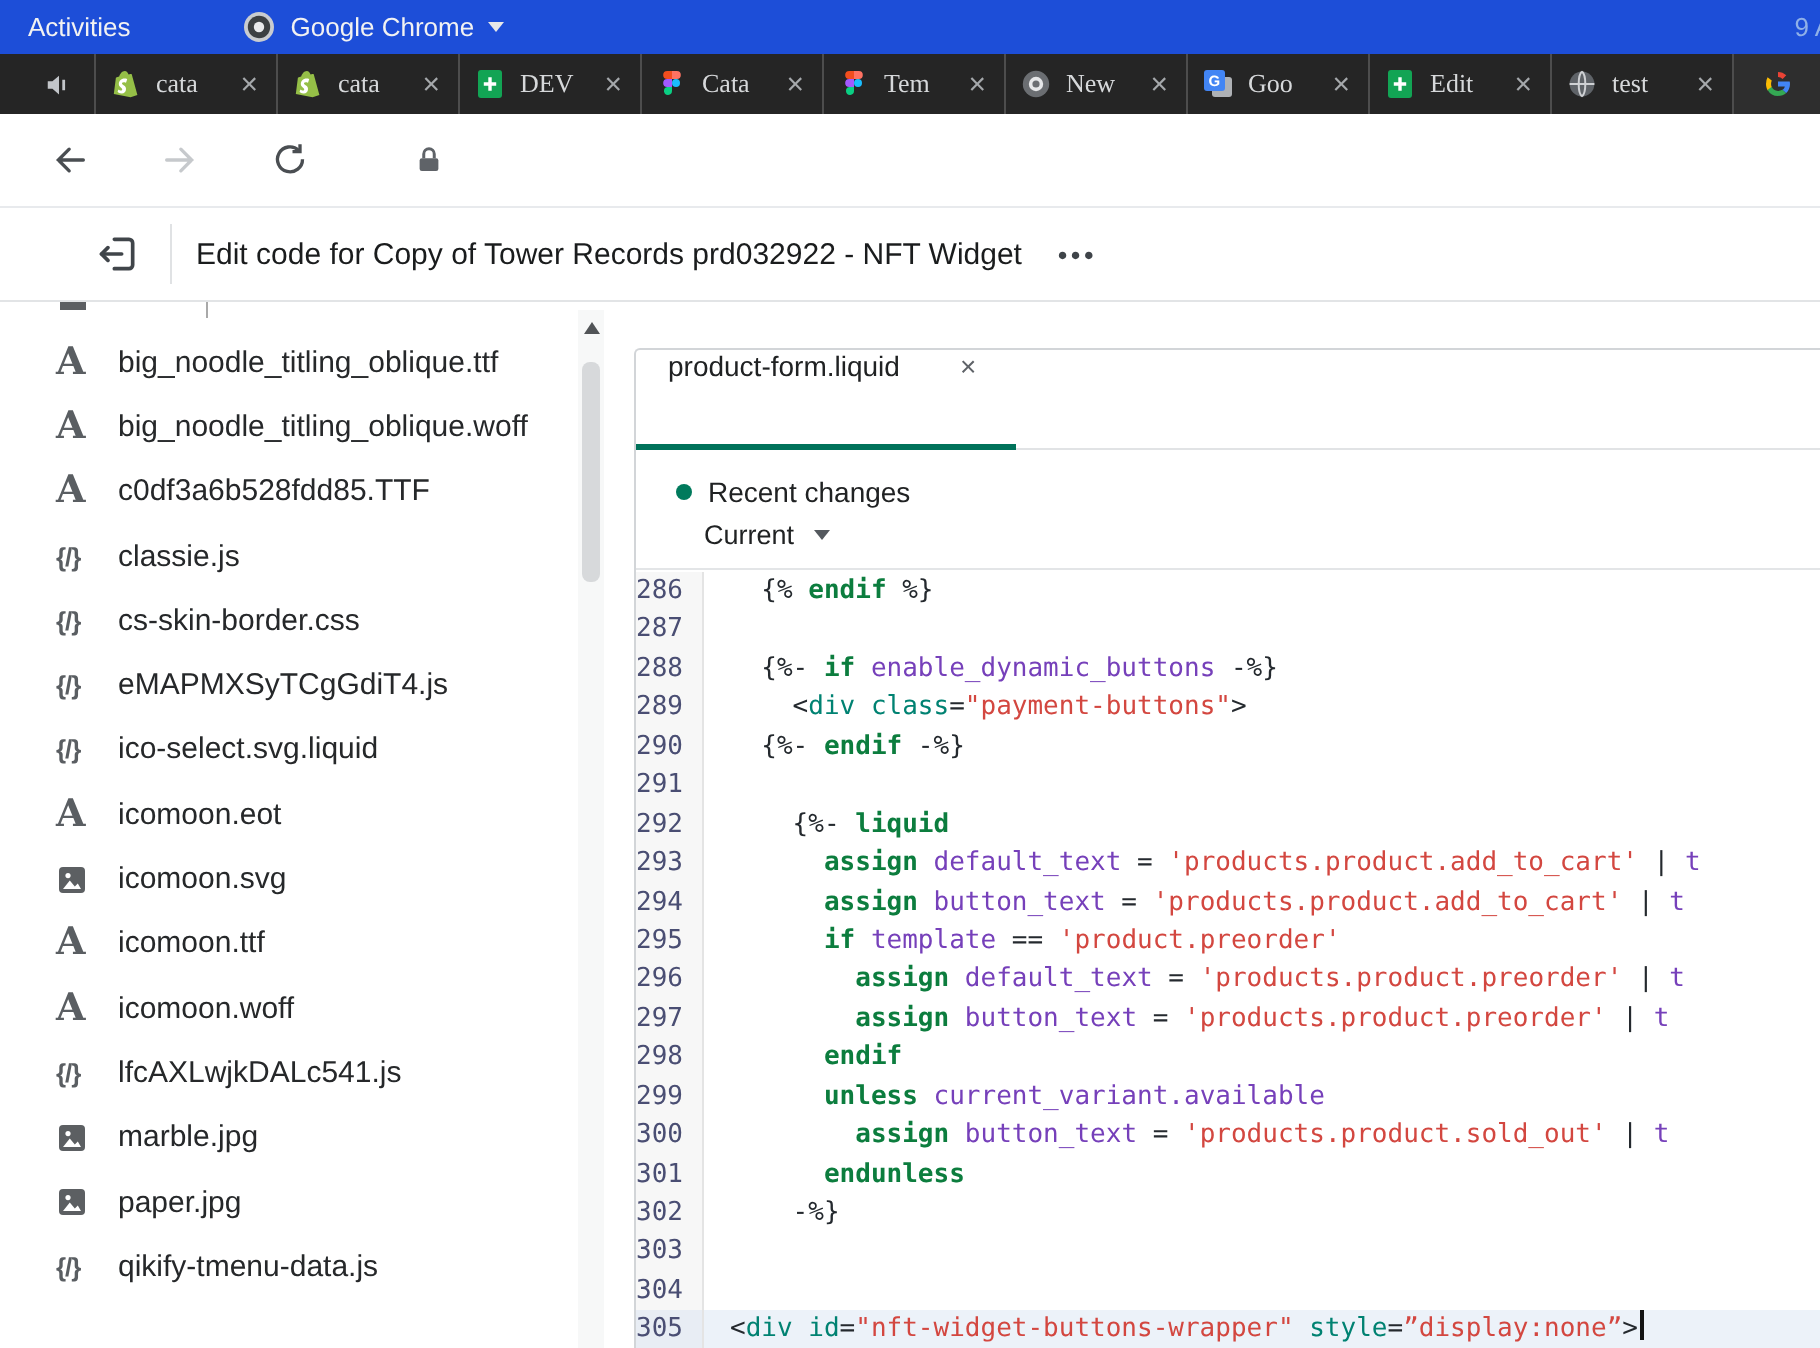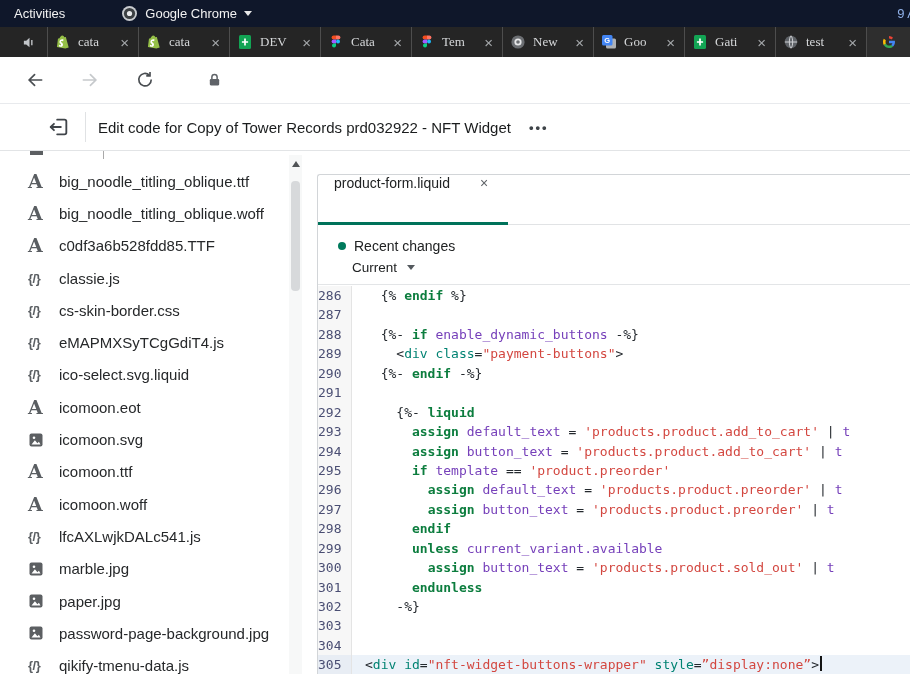--- a/index.html
+++ b/index.html
@@ -1,20 +1,20 @@
 <!DOCTYPE html>
 <html><head>
 <meta charset="utf-8">
 <style>
   html,body{margin:0;padding:0;background:#fff;}
   .screen{position:relative;width:910px;height:674px;overflow:hidden;background:#fff;
           font-family:"Liberation Sans",sans-serif;-webkit-font-smoothing:antialiased;}
 
   
-  .ubar{height:27px;background:#0f172a;color:#f2f2f2;display:flex;align-items:center;font-size:13px;}
+  .ubar{height:27px;background:#1d4ed8;color:#f2f2f2;display:flex;align-items:center;font-size:13px;}
   .ubar .activities{margin-left:14px;}
   .ubar .chrome-menu{margin-left:56px;display:flex;align-items:center;gap:7px;}
   .ubar .caret{width:0;height:0;border-left:4px solid transparent;border-right:4px solid transparent;border-top:5px solid #e8e8e8;}
   .ubar .clock{margin-left:auto;margin-right:-6px;color:#8fb0e8;}
 
   
   .tstrip{height:30px;background:#252525;display:flex;align-items:center;}
   .tstrip .speaker{margin:0 10px 0 22px;display:flex;}
   .btab{flex:0 0 auto;width:91px;height:100%;box-sizing:border-box;display:flex;align-items:center;
         gap:7px;padding:0 7px;border-left:1px solid #4d4d4d;color:#d6d8da;font-size:13px;}
@@ -203,21 +203,21 @@
           <span class="btlabel">Goo</span>
           <span class="btclose">×</span>
         </div>
         <div class="btab">
           <span class="bticon">
             <svg viewBox="0 0 16 16">
               <rect x="2" y="1" width="12" height="14" rx="1.5" fill="#12a454"></rect>
               <path d="M8 4.6v6.8M4.9 8h6.2" stroke="#fff" stroke-width="1.7"></path>
             </svg>
           </span>
-          <span class="btlabel">Gati</span>
+          <span class="btlabel">Edit</span>
           <span class="btclose">×</span>
         </div>
         <div class="btab">
           <span class="bticon">
             <svg viewBox="0 0 16 16">
               <circle cx="8" cy="8" r="6.2" fill="#5f6368"></circle>
               <path d="M1.8 8h12.4M8 1.8C5.8 3.6 5.8 12.4 8 14.2M8 1.8c2.2 1.8 2.2 10.6 0 12.4" stroke="#cfd1d4" stroke-width="1" fill="none"></path>
             </svg>
           </span>
           <span class="btlabel">test</span>
@@ -371,30 +371,20 @@
               <svg viewBox="0 0 16 16">
                 <rect x="1.5" y="1.5" width="13" height="13" rx="2" fill="#5c5f62"></rect>
                 <circle cx="6" cy="5.8" r="1.3" fill="#fff"></circle>
                 <path d="M3.5 12.5l3.4-4.2 2.5 3 1.5-1.6 1.6 2.8z" fill="#fff"></path>
               </svg>
             </span>
             <span class="flabel">paper.jpg</span>
           </div>
           <div class="frow">
             <span class="ficon">
-              <svg viewBox="0 0 16 16">
-                <rect x="1.5" y="1.5" width="13" height="13" rx="2" fill="#5c5f62"></rect>
-                <circle cx="6" cy="5.8" r="1.3" fill="#fff"></circle>
-                <path d="M3.5 12.5l3.4-4.2 2.5 3 1.5-1.6 1.6 2.8z" fill="#fff"></path>
-              </svg>
-            </span>
-            <span class="flabel">password-page-background.jpg</span>
-          </div>
-          <div class="frow">
-            <span class="ficon">
               <span class="fi-code">{/}</span>
             </span>
             <span class="flabel">qikify-tmenu-data.js</span>
           </div>
         </div>
       <div class="sb">
         <span class="sb-up"></span>
         <span class="sb-thumb"></span>
       </div>
     </div>

